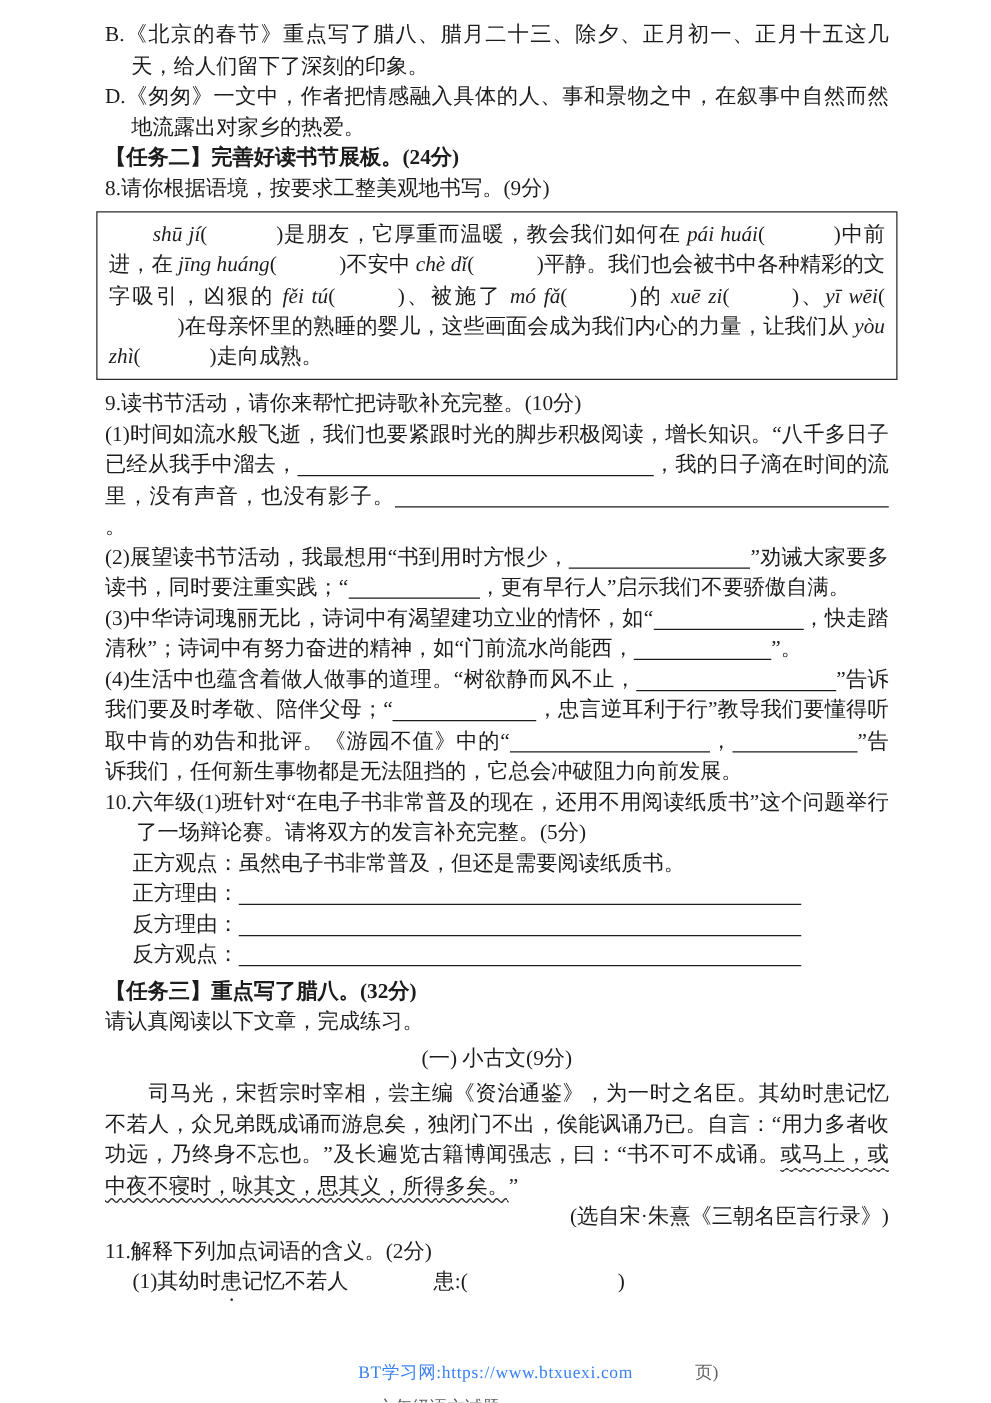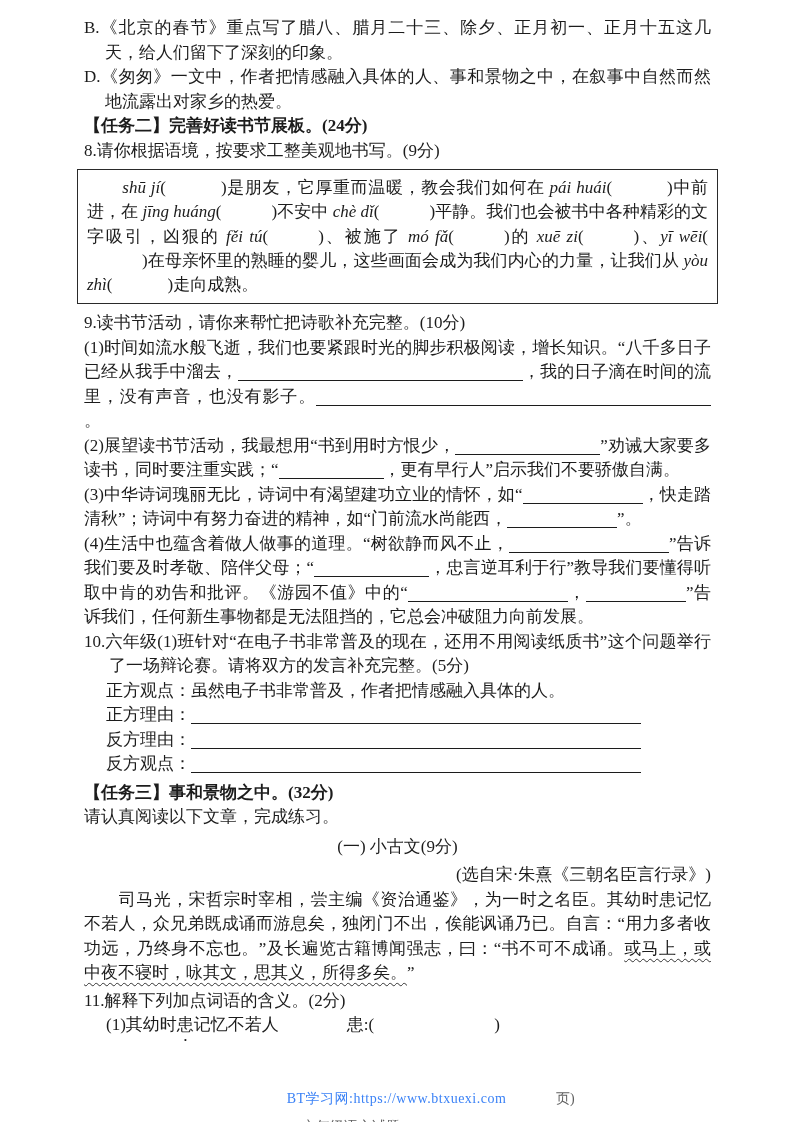--- a/index.html
+++ b/index.html
@@ -85,30 +85,30 @@
   <div class="para">8.请你根据语境，按要求工整美观地书写。(9分)</div>
   <div class="para q8box">　　<span class="py">shū jí</span><span>(<span class="pgap" style="width: 55px;"></span>)</span>是朋友，它厚重而温暖，教会我们如何在 <span class="py">pái huái</span><span>(<span class="pgap" style="width: 55px;"></span>)</span>中前进，在 <span class="py">jīng huáng</span><span>(<span class="pgap" style="width: 50px;"></span>)</span>不安中 <span class="py">chè dǐ</span><span>(<span class="pgap" style="width: 50px;"></span>)</span>平静。我们也会被书中各种精彩的文字吸引，凶狠的 <span class="py">fěi tú</span><span>(<span class="pgap" style="width: 50px;"></span>)</span>、被施了 <span class="py">mó fǎ</span><span>(<span class="pgap" style="width: 50px;"></span>)</span>的 <span class="py">xuē zi</span><span>(<span class="pgap" style="width: 50px;"></span>)</span>、<span class="py">yī wēi</span><span>(<span class="pgap" style="width: 55px;"></span>)</span>在母亲怀里的熟睡的婴儿，这些画面会成为我们内心的力量，让我们从 <span class="py">yòu zhì</span><span>(<span class="pgap" style="width: 55px;"></span>)</span>走向成熟。</div>
 
   <div class="para">9.读书节活动，请你来帮忙把诗歌补充完整。(10分)</div>
   <div class="para">(1)时间如流水般飞逝，我们也要紧跟时光的脚步积极阅读，增长知识。“八千多日子已经从我手中溜去，<span class="blank" style="width: 285px;"></span>，我的日子滴在时间的流里，没有声音，也没有影子。<span class="blank" style="width: 395px;"></span>。</div>
   <div class="para">(2)展望读书节活动，我最想用“书到用时方恨少，<span class="blank" style="width: 145px;"></span>”劝诫大家要多读书，同时要注重实践；“<span class="blank" style="width: 105px;"></span>，更有早行人”启示我们不要骄傲自满。</div>
   <div class="para">(3)中华诗词瑰丽无比，诗词中有渴望建功立业的情怀，如“<span class="blank" style="width: 120px;"></span>，快走踏清秋”；诗词中有努力奋进的精神，如“门前流水尚能西，<span class="blank" style="width: 110px;"></span>”。</div>
   <div class="para">(4)生活中也蕴含着做人做事的道理。“树欲静而风不止，<span class="blank" style="width: 160px;"></span>”告诉我们要及时孝敬、陪伴父母；“<span class="blank" style="width: 115px;"></span>，忠言逆耳利于行”教导我们要懂得听取中肯的劝告和批评。《游园不值》中的“<span class="blank" style="width: 160px;"></span>，<span class="blank" style="width: 100px;"></span>”告诉我们，任何新生事物都是无法阻挡的，它总会冲破阻力向前发展。</div>
 
   <div class="para hang25">10.六年级(1)班针对“在电子书非常普及的现在，还用不用阅读纸质书”这个问题举行了一场辩论赛。请将双方的发言补充完整。(5分)</div>
-  <div class="para indent22">正方观点：虽然电子书非常普及，作者把情感融入具体的人。</div>
+  <div class="para indent22">正方观点：虽然电子书非常普及，但还是需要阅读纸质书。</div>
   <div class="para indent22">正方理由：<span class="blank" style="width: 450px;"></span></div>
   <div class="para indent22">反方理由：<span class="blank" style="width: 450px;"></span></div>
   <div class="para indent22">反方观点：<span class="blank" style="width: 450px;"></span></div>
 
-  <div class="para bold task3-heading">【任务三】事和景物之中。(32分)</div>
+  <div class="para bold task3-heading">【任务三】重点写了腊八。(32分)</div>
   <div class="para">请认真阅读以下文章，完成练习。</div>
   <div class="para center passage-title">(一) 小古文(9分)</div>
+  <div class="para">　　司马光，宋哲宗时宰相，尝主编《资治通鉴》，为一时之名臣。其幼时患记忆不若人，众兄弟既成诵而游息矣，独闭门不出，俟能讽诵乃已。自言：“用力多者收功远，乃终身不忘也。”及长遍览古籍博闻强志，曰：“书不可不成诵。<span class="wavy">或马上，或中夜不寝时，咏其文，思其义，所得多矣。</span>”</div>
   <div class="para right">(选自宋·朱熹《三朝名臣言行录》)</div>
-  <div class="para">　　司马光，宋哲宗时宰相，尝主编《资治通鉴》，为一时之名臣。其幼时患记忆不若人，众兄弟既成诵而游息矣，独闭门不出，俟能讽诵乃已。自言：“用力多者收功远，乃终身不忘也。”及长遍览古籍博闻强志，曰：“书不可不成诵。<span class="wavy">或马上，或中夜不寝时，咏其文，思其义，所得多矣。</span>”</div>
 
   <div class="para q11-title">11.解释下列加点词语的含义。(2分)</div>
   <div class="para indent22">(1)其幼时<span class="dotword">患</span>记忆不若人　　　　患:<span>(<span class="pgap" style="width: 120px;"></span>)</span></div>
 
   <div class="footer">
     <span class="wm">BT学习网:https://www.btxuexi.com</span>
     <span class="pginfo1">六年级语文试题</span>
     <span class="pginfo2">页)</span>
   </div>
 

